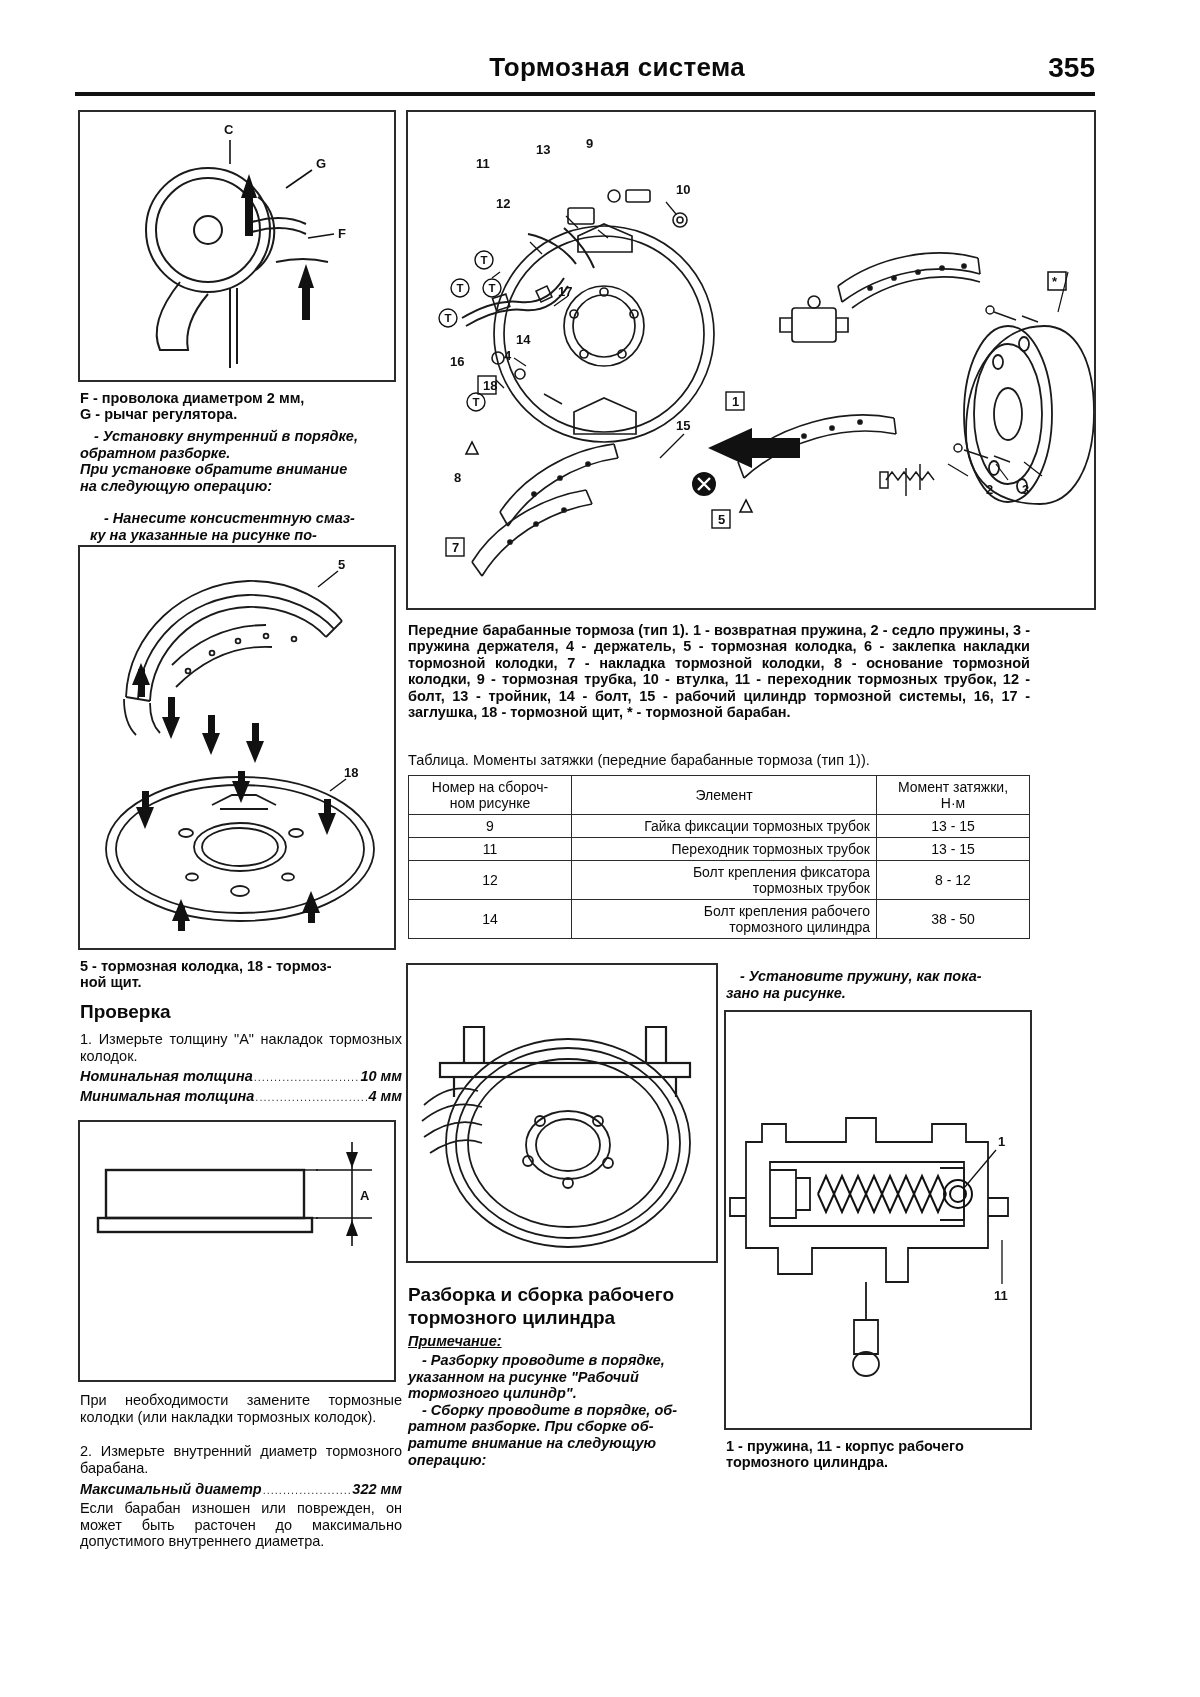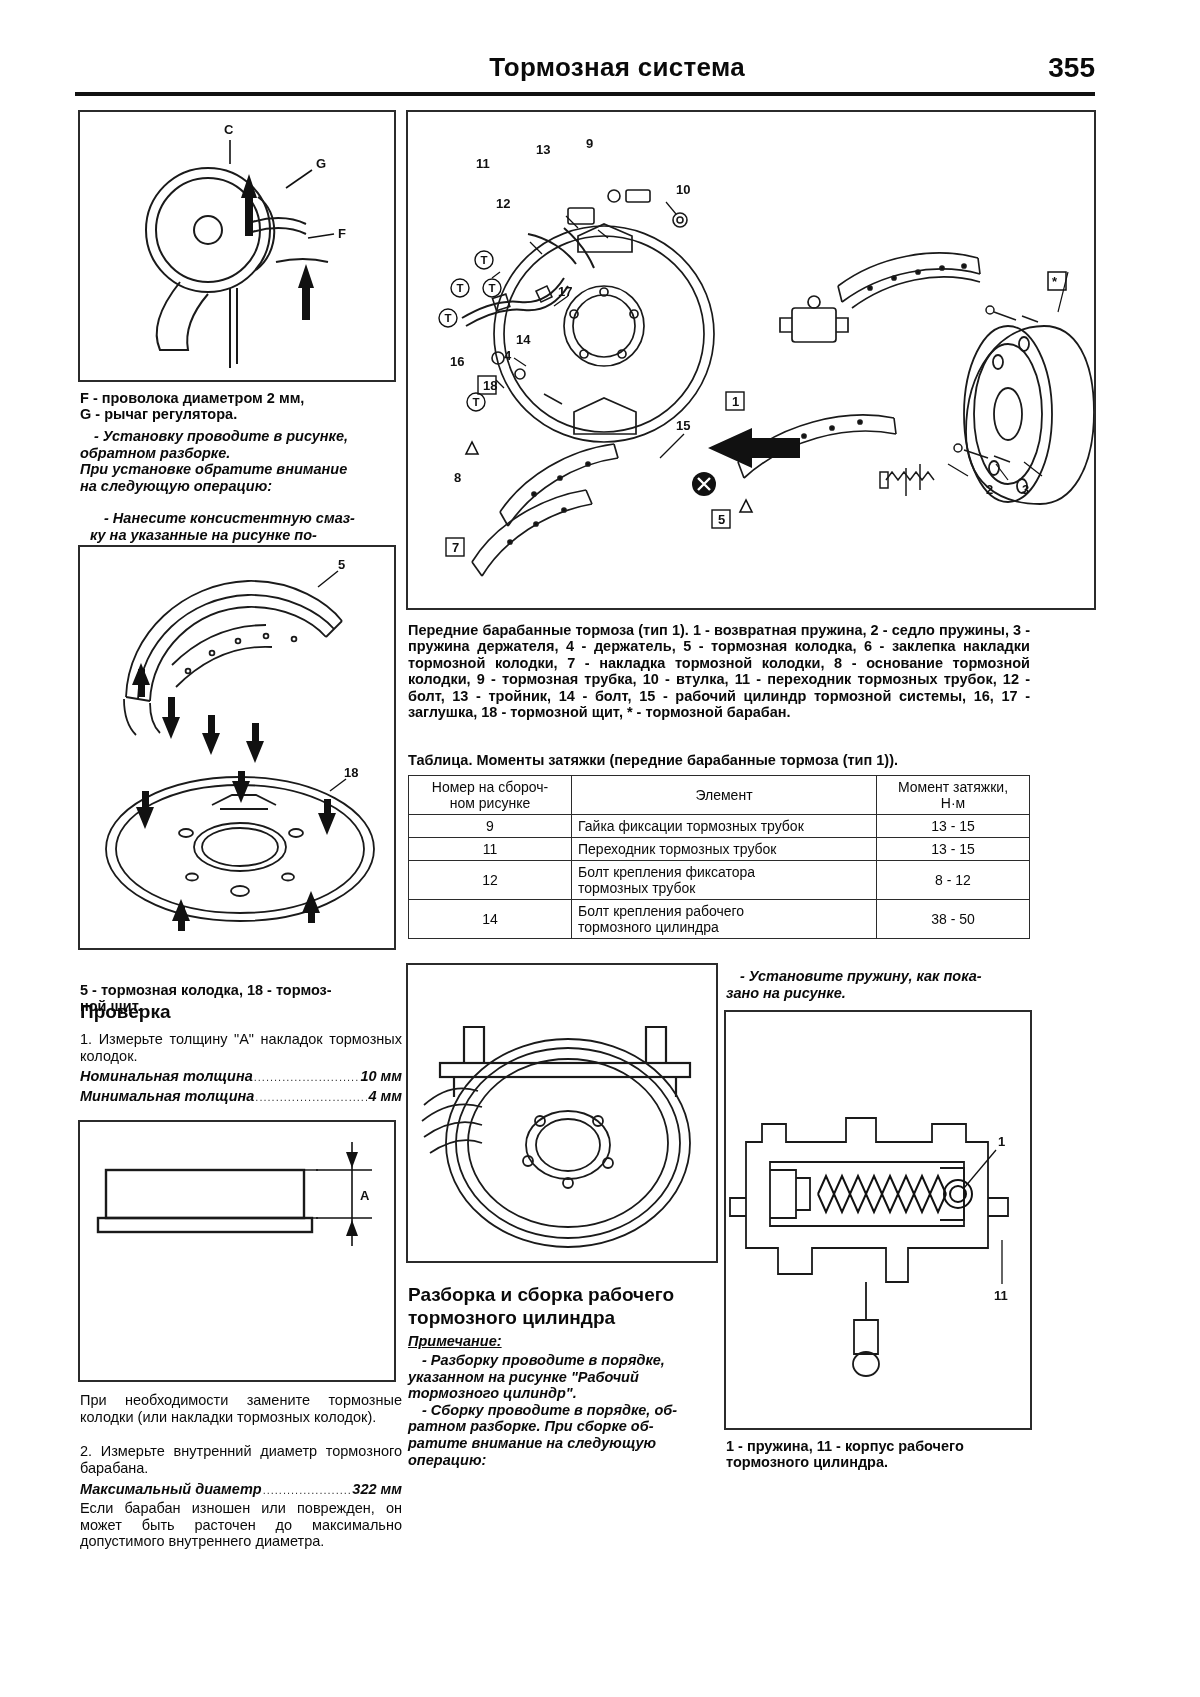--- a/index.html
+++ b/index.html
@@ -19,36 +19,36 @@
     letter-spacing:.3px;white-space:nowrap;
   }
   .hdr-page{position:absolute;right:0;top:0;font-size:28px;font-weight:bold;}
   .hdr-rule{position:absolute;left:0;top:40px;width:1020px;height:4px;background:#111;}
 
   
   .frame{position:absolute;border:2px solid #2b2b2b;background:#fff;box-sizing:border-box;}
 
   
   .txt{position:absolute;font-size:14.5px;line-height:16.6px;box-sizing:border-box;}
-  .txt.b{font-weight:bold;}
+  .txt.b{font-weight:normal;}
   .txt.i{font-style:italic;font-weight:bold;}
   .txt.just{text-align:justify;text-justify:inter-word;}
   .h2{position:absolute;font-weight:bold;font-size:19px;line-height:23px;}
   .cap{position:absolute;font-weight:bold;font-size:14.5px;line-height:16.4px;text-align:justify;}
 
   .dotline{display:flex;align-items:baseline;font-style:italic;font-weight:bold;font-size:14.5px;line-height:17px;white-space:nowrap;}
   .dotline .dots{flex:1 1 auto;overflow:hidden;margin:0 1px;letter-spacing:1px;font-style:normal;font-weight:normal;font-size:11px;color:#333;}
   .dotline .val{flex:0 0 auto;}
 
   
   table.tq{position:absolute;border-collapse:collapse;font-size:14px;background:#fff;}
   table.tq td,table.tq th{border:1.6px solid #2b2b2b;padding:3px 6px;vertical-align:middle;}
   table.tq th{font-weight:normal;text-align:center;line-height:16px;}
   table.tq td.num{text-align:center;width:150px;}
-  table.tq td.el{text-align:left;}
+  table.tq td.el{text-align:right;}
   table.tq td.tq-val{text-align:center;width:140px;}
 
   
   svg{display:block;}
   .lbl{font-family:"Liberation Sans",sans-serif;font-size:13px;font-weight:bold;fill:#111;}
   .lblS{font-family:"Liberation Sans",sans-serif;font-size:11.5px;font-weight:bold;fill:#111;}
 </style>
 </head>
 <body>
 
@@ -98,21 +98,21 @@
       <text class="lbl" x="258" y="126">F</text>
     </svg>
   </div>
 
   <div class="cap" style="left:80px;top:390px;width:320px;">
     <div>F - проволока диаметром 2 мм,</div>
     <div>G - рычаг регулятора.</div>
   </div>
 
   <div class="txt i just" style="left:80px;top:428px;width:322px;">
-    <div style="text-indent:14px;">- Установку проводите в рисунке,</div>
+    <div style="text-indent:14px;">- Установку внутренний в порядке,</div>
     <div>обратном разборке.</div>
     <div>При установке обратите внимание</div>
     <div>на следующую операцию:</div>
     <div style="text-indent:24px;margin-top:16px;">- Нанесите консистентную смаз-</div>
     <div style="text-indent:10px;">ку на указанные на рисунке по-</div>
     <div style="text-indent:10px;">верхности.</div>
   </div>
 
   <div class="frame" style="left:78px;top:545px;width:318px;height:405px;">
     <svg width="314" height="401" viewBox="0 0 314 401">
@@ -183,21 +183,21 @@
         <rect x="98" y="360" width="7" height="24"></rect>
           <polygon points="101,352 92,374 110,374"></polygon>
         <rect x="228" y="352" width="7" height="24"></rect>
           <polygon points="231,344 222,366 240,366"></polygon>
         <rect x="158" y="224" width="7" height="22"></rect>
           <polygon points="161,256 152,234 170,234"></polygon>
       </g>
     </svg>
   </div>
 
-  <div class="cap" style="left:80px;top:958px;width:322px;margin-top:24px;">
+  <div class="cap" style="left:80px;top:958px;width:322px;">
     <div>5 - тормозная колодка, 18 - тормоз-</div>
     <div>ной щит.</div>
   </div>
 
   <div class="h2" style="left:80px;top:1000px;width:320px;">Проверка</div>
 
   <div class="txt just" style="left:80px;top:1031px;width:322px;">1. Измерьте толщину "A" накладок тормозных колодок.</div>
 
   <div style="position:absolute;left:80px;top:1068px;width:322px;">
     <div class="dotline">

